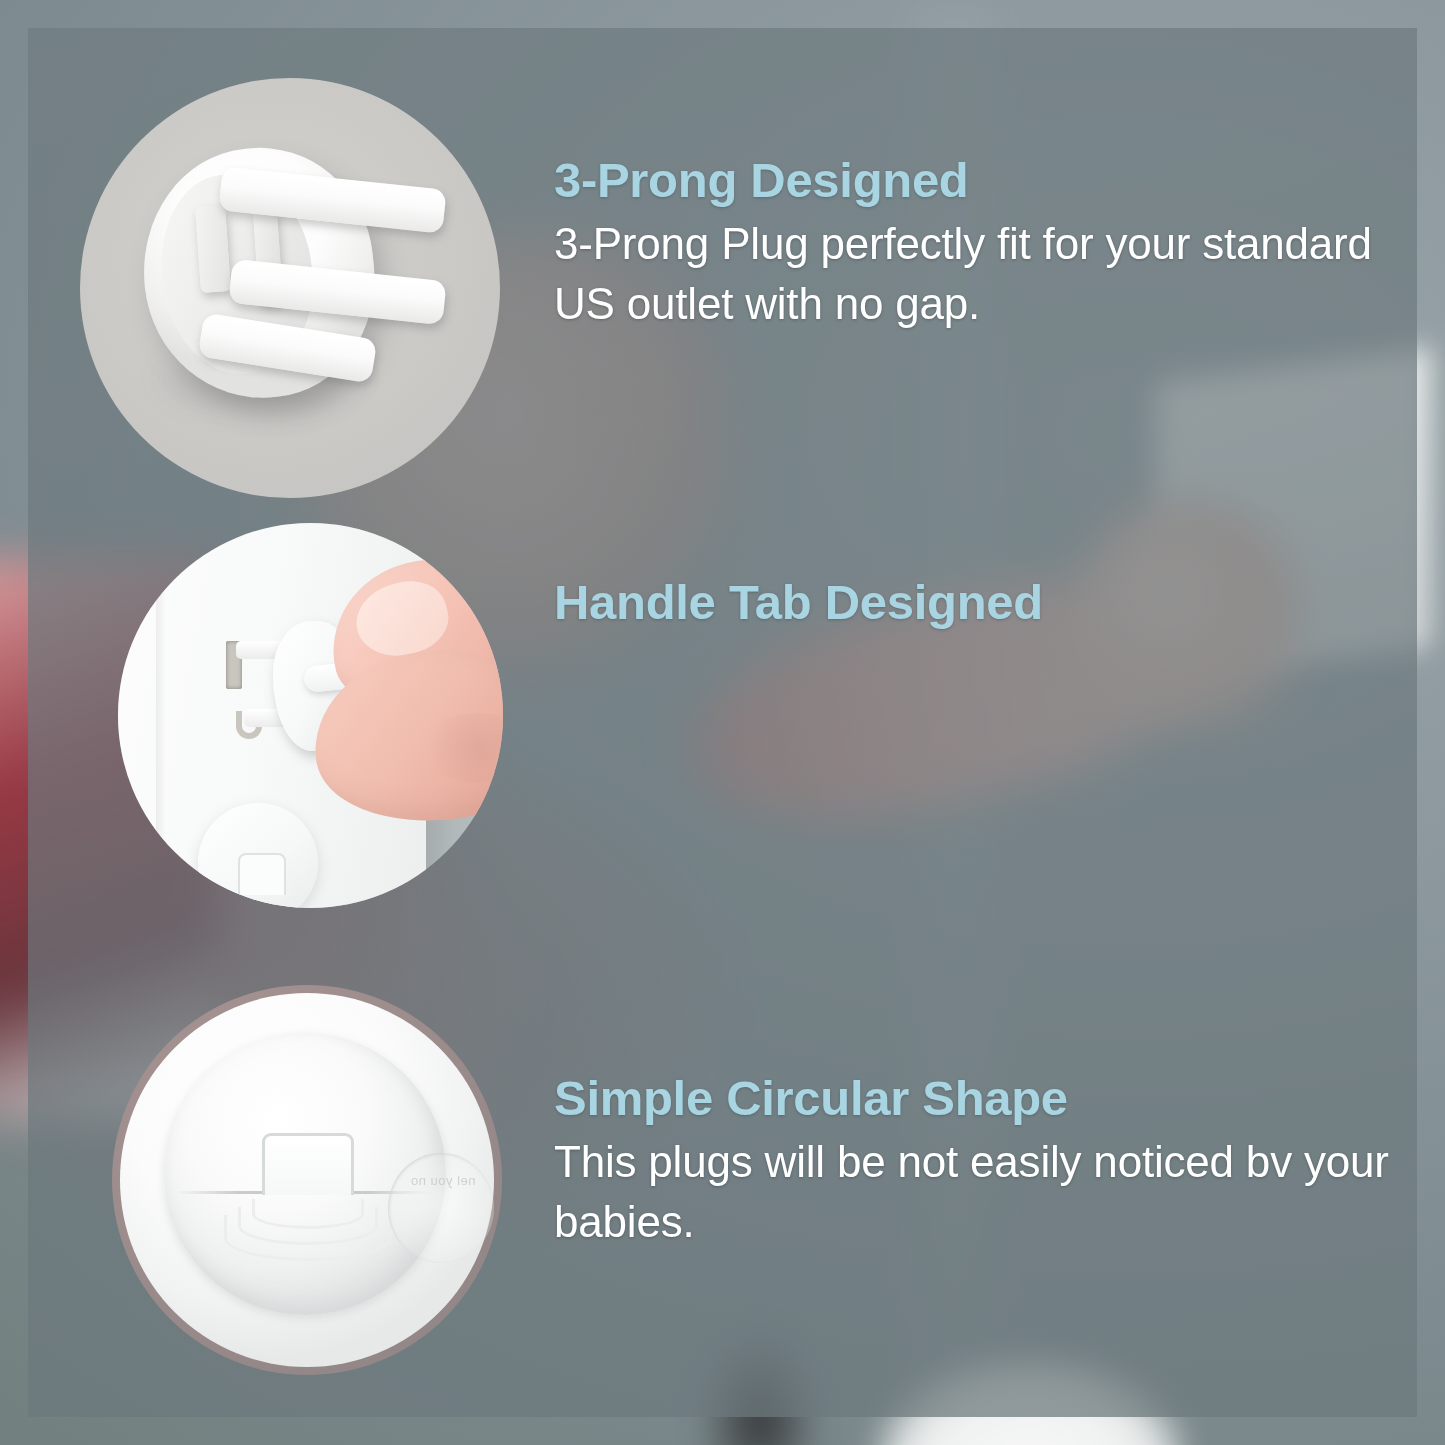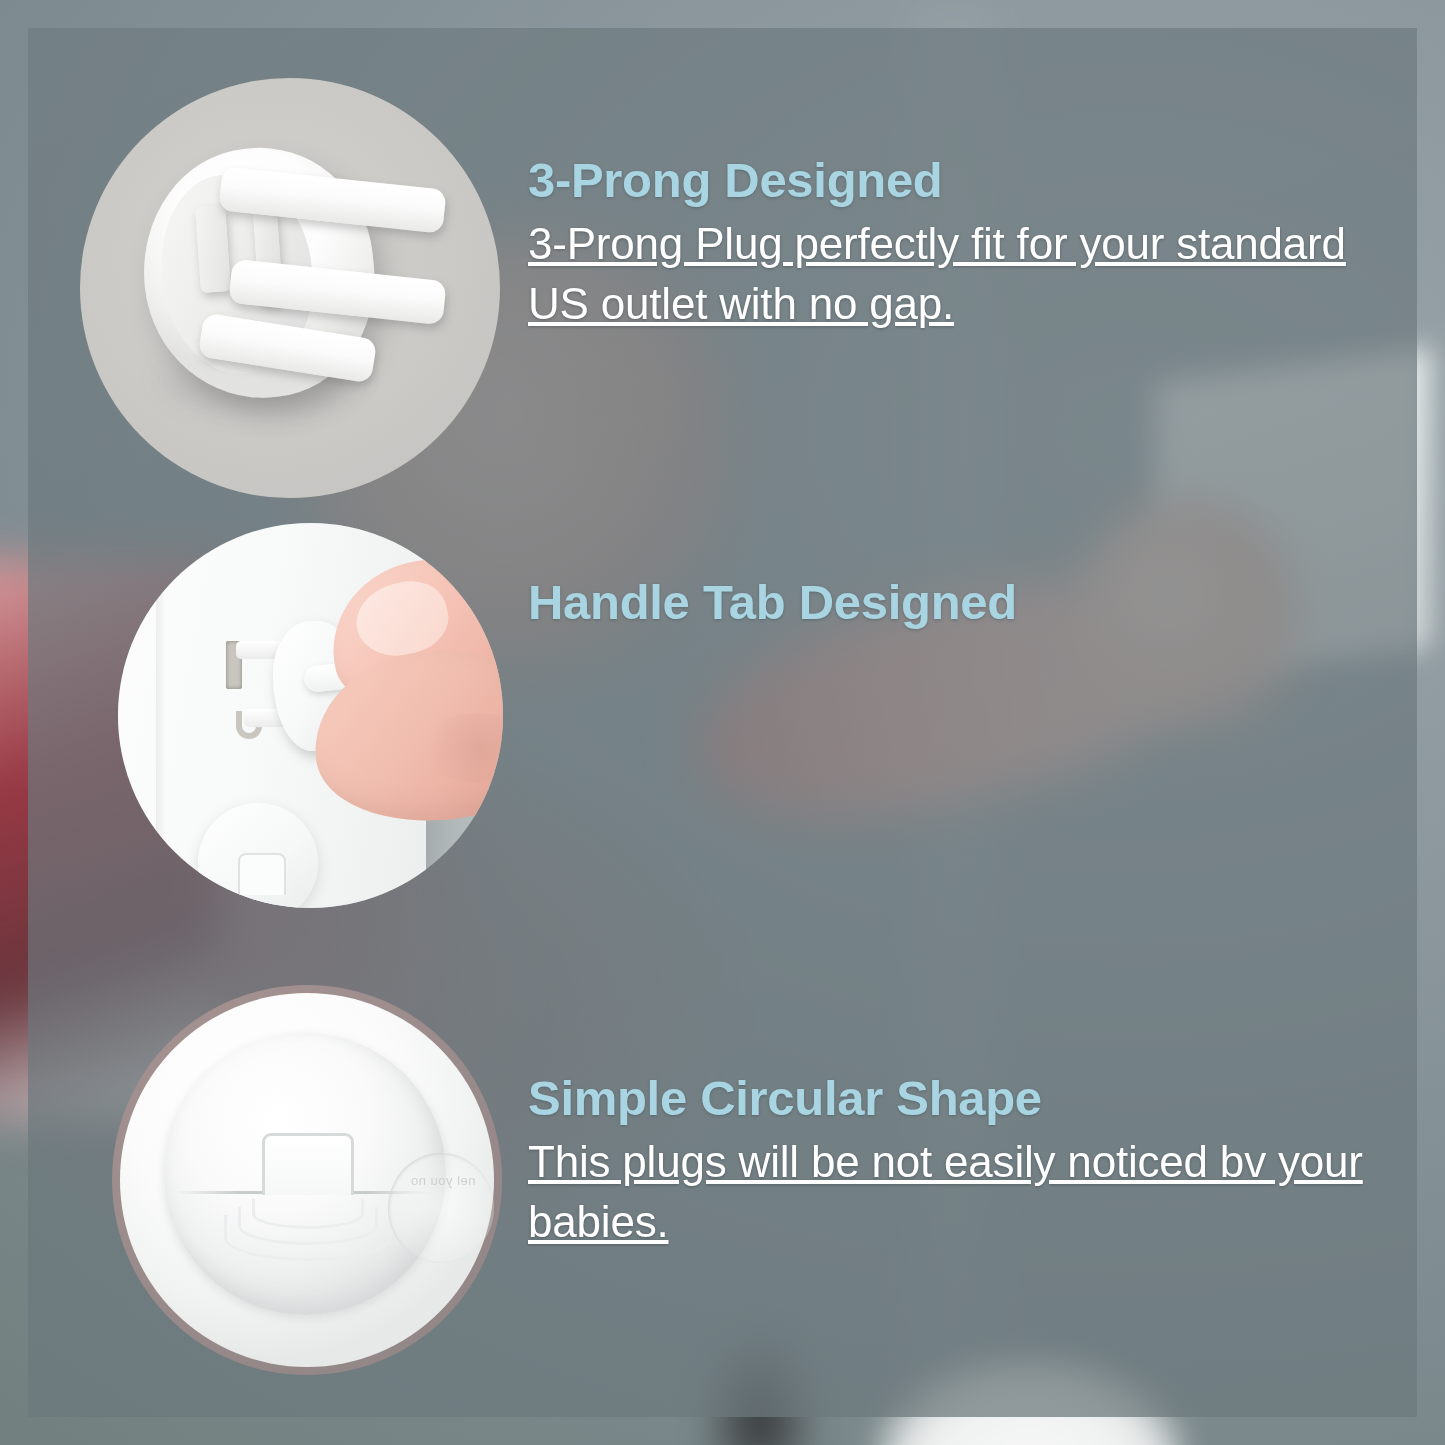--- a/index.html
+++ b/index.html
@@ -316,42 +316,41 @@
     width:90px;
     font-size:13px; line-height:20px;
     color:rgba(196,198,198,.75);
     transform:scaleX(-1);
     text-align:center;
     letter-spacing:.5px;
     user-select:none;
   }
 
   
-  .text-block { position:absolute; width:860px; }
+  .text-block { position:absolute; width:860px;margin-left:26px; }
   #text-1 { left:528px; top:150px;  }
   #text-2 { left:528px; top:572px;  }
   #text-3 { left:528px; top:1068px; }
 
   .feature-title {
     color:#a9d5e2;
     font-weight:bold;
     font-size:49px;
     line-height:60px;
     letter-spacing:-.3px;
     text-shadow:0 1px 3px rgba(40,60,66,.35);
     white-space:nowrap;
   }
   .feature-body {
     color:#ffffff;
     font-size:44px;
     line-height:60px;
     letter-spacing:-.2px;
     text-shadow:0 1px 3px rgba(40,50,54,.40);
     margin-top:4px;
-    text-decoration:underline;
   }
 </style>
 </head>
 <body>
 
 <div id="infographic">
 
   <div class="photo-backdrop">
     <div class="bd-base"></div>
     <div class="bd-wall-edge"></div>

